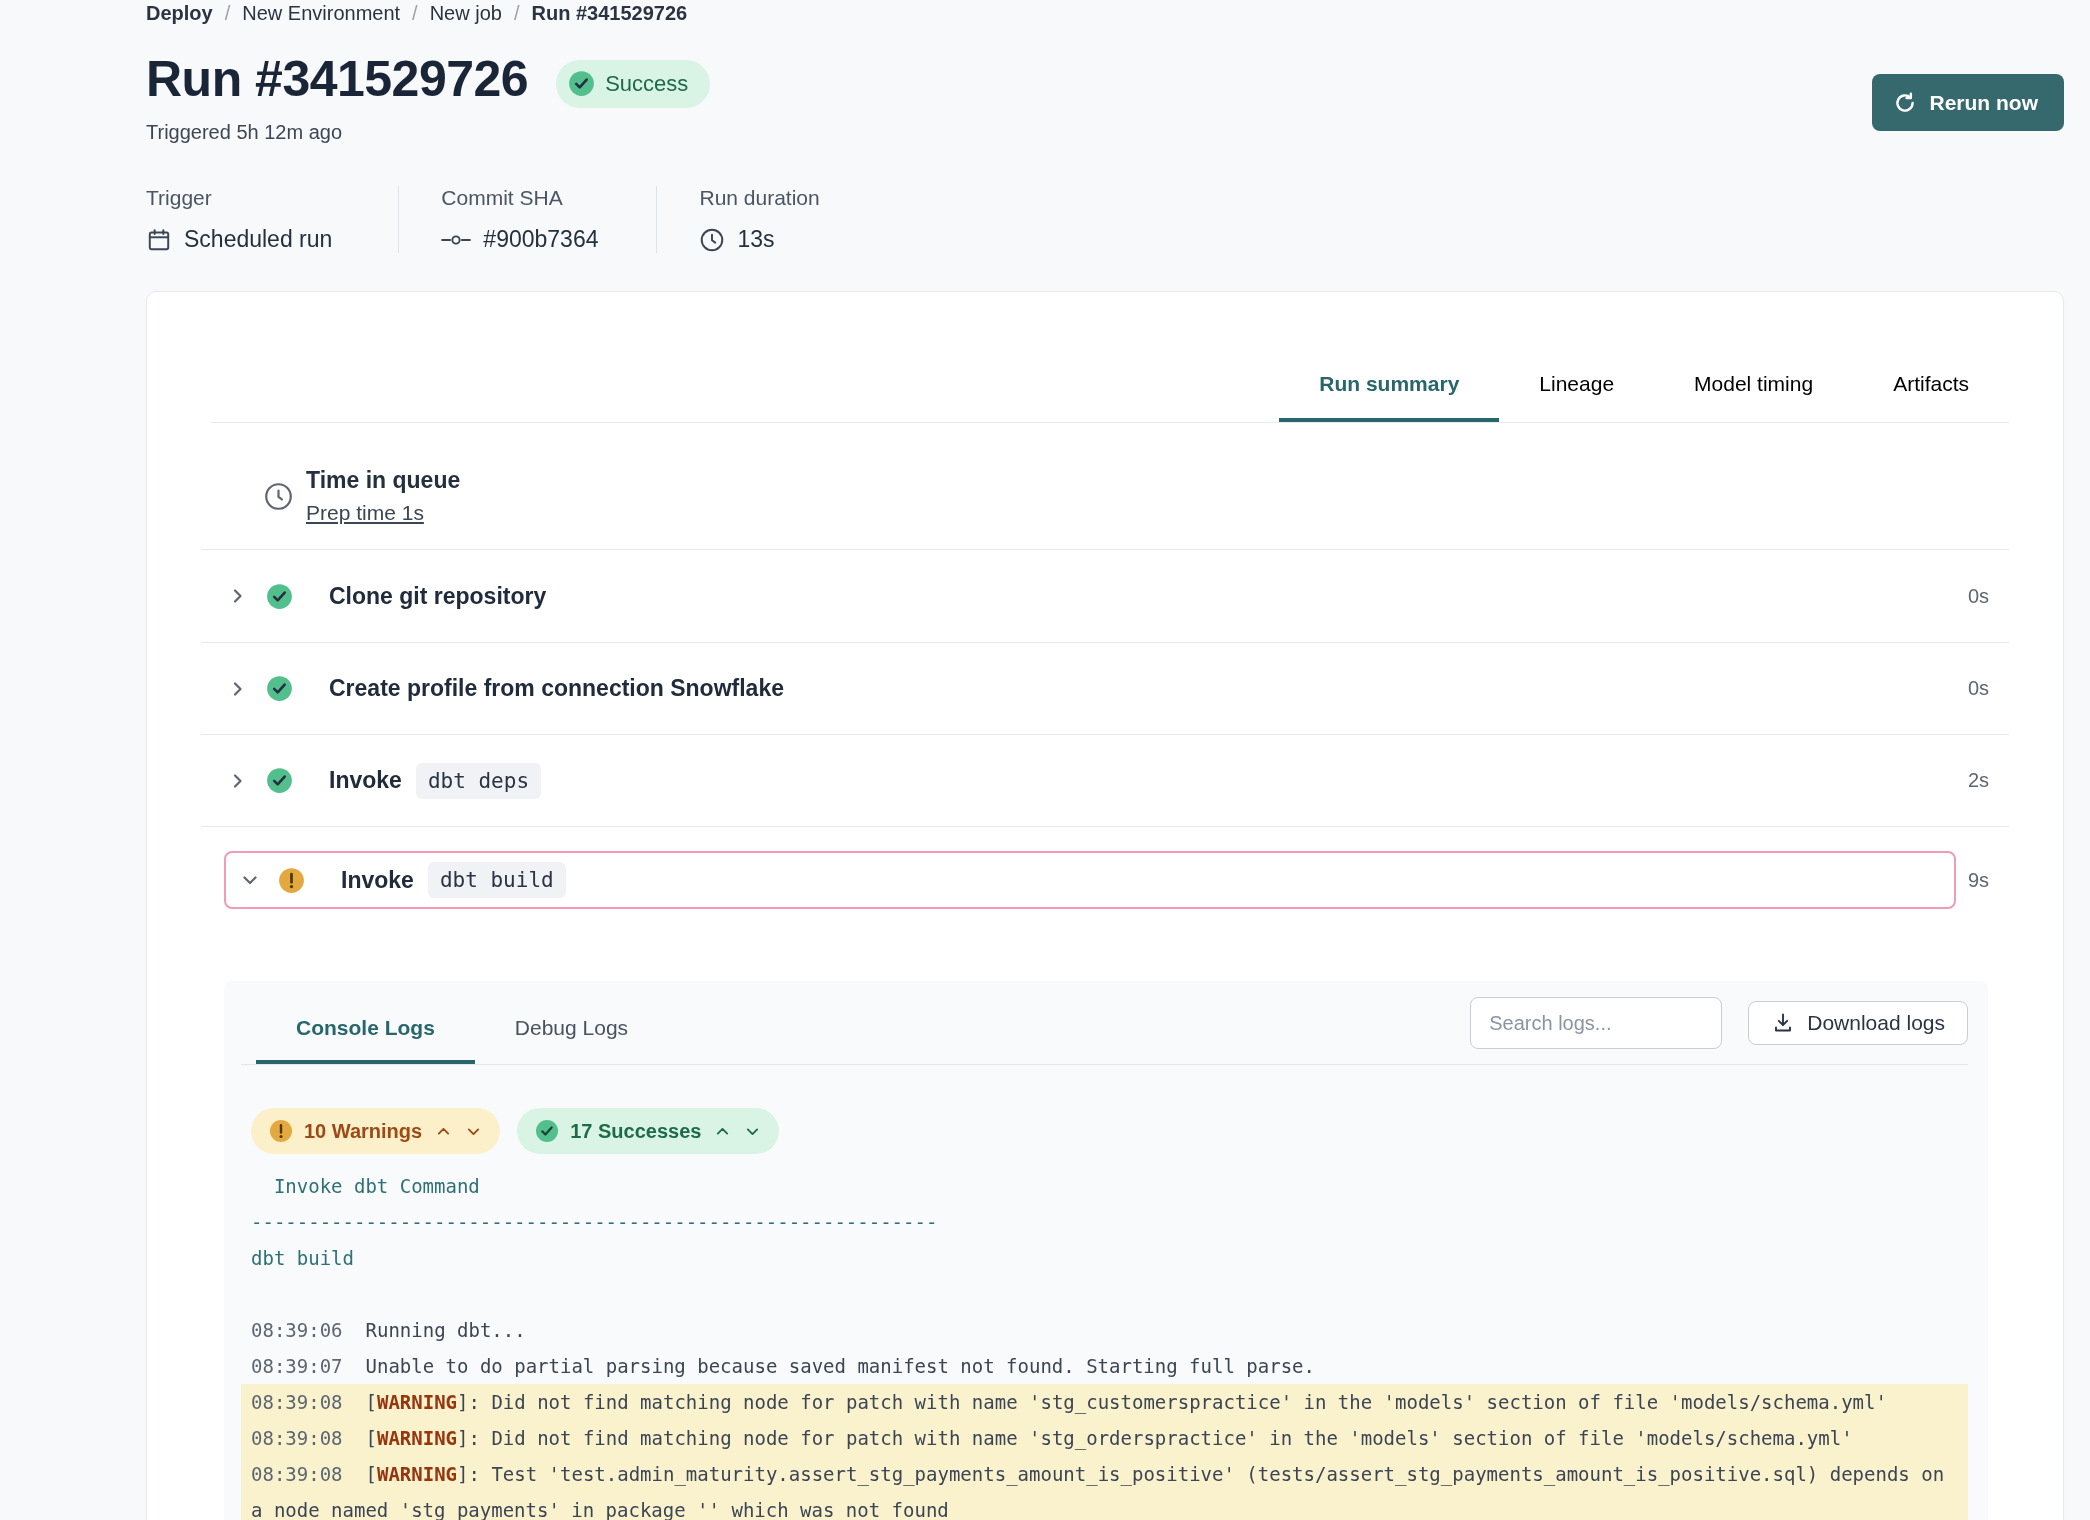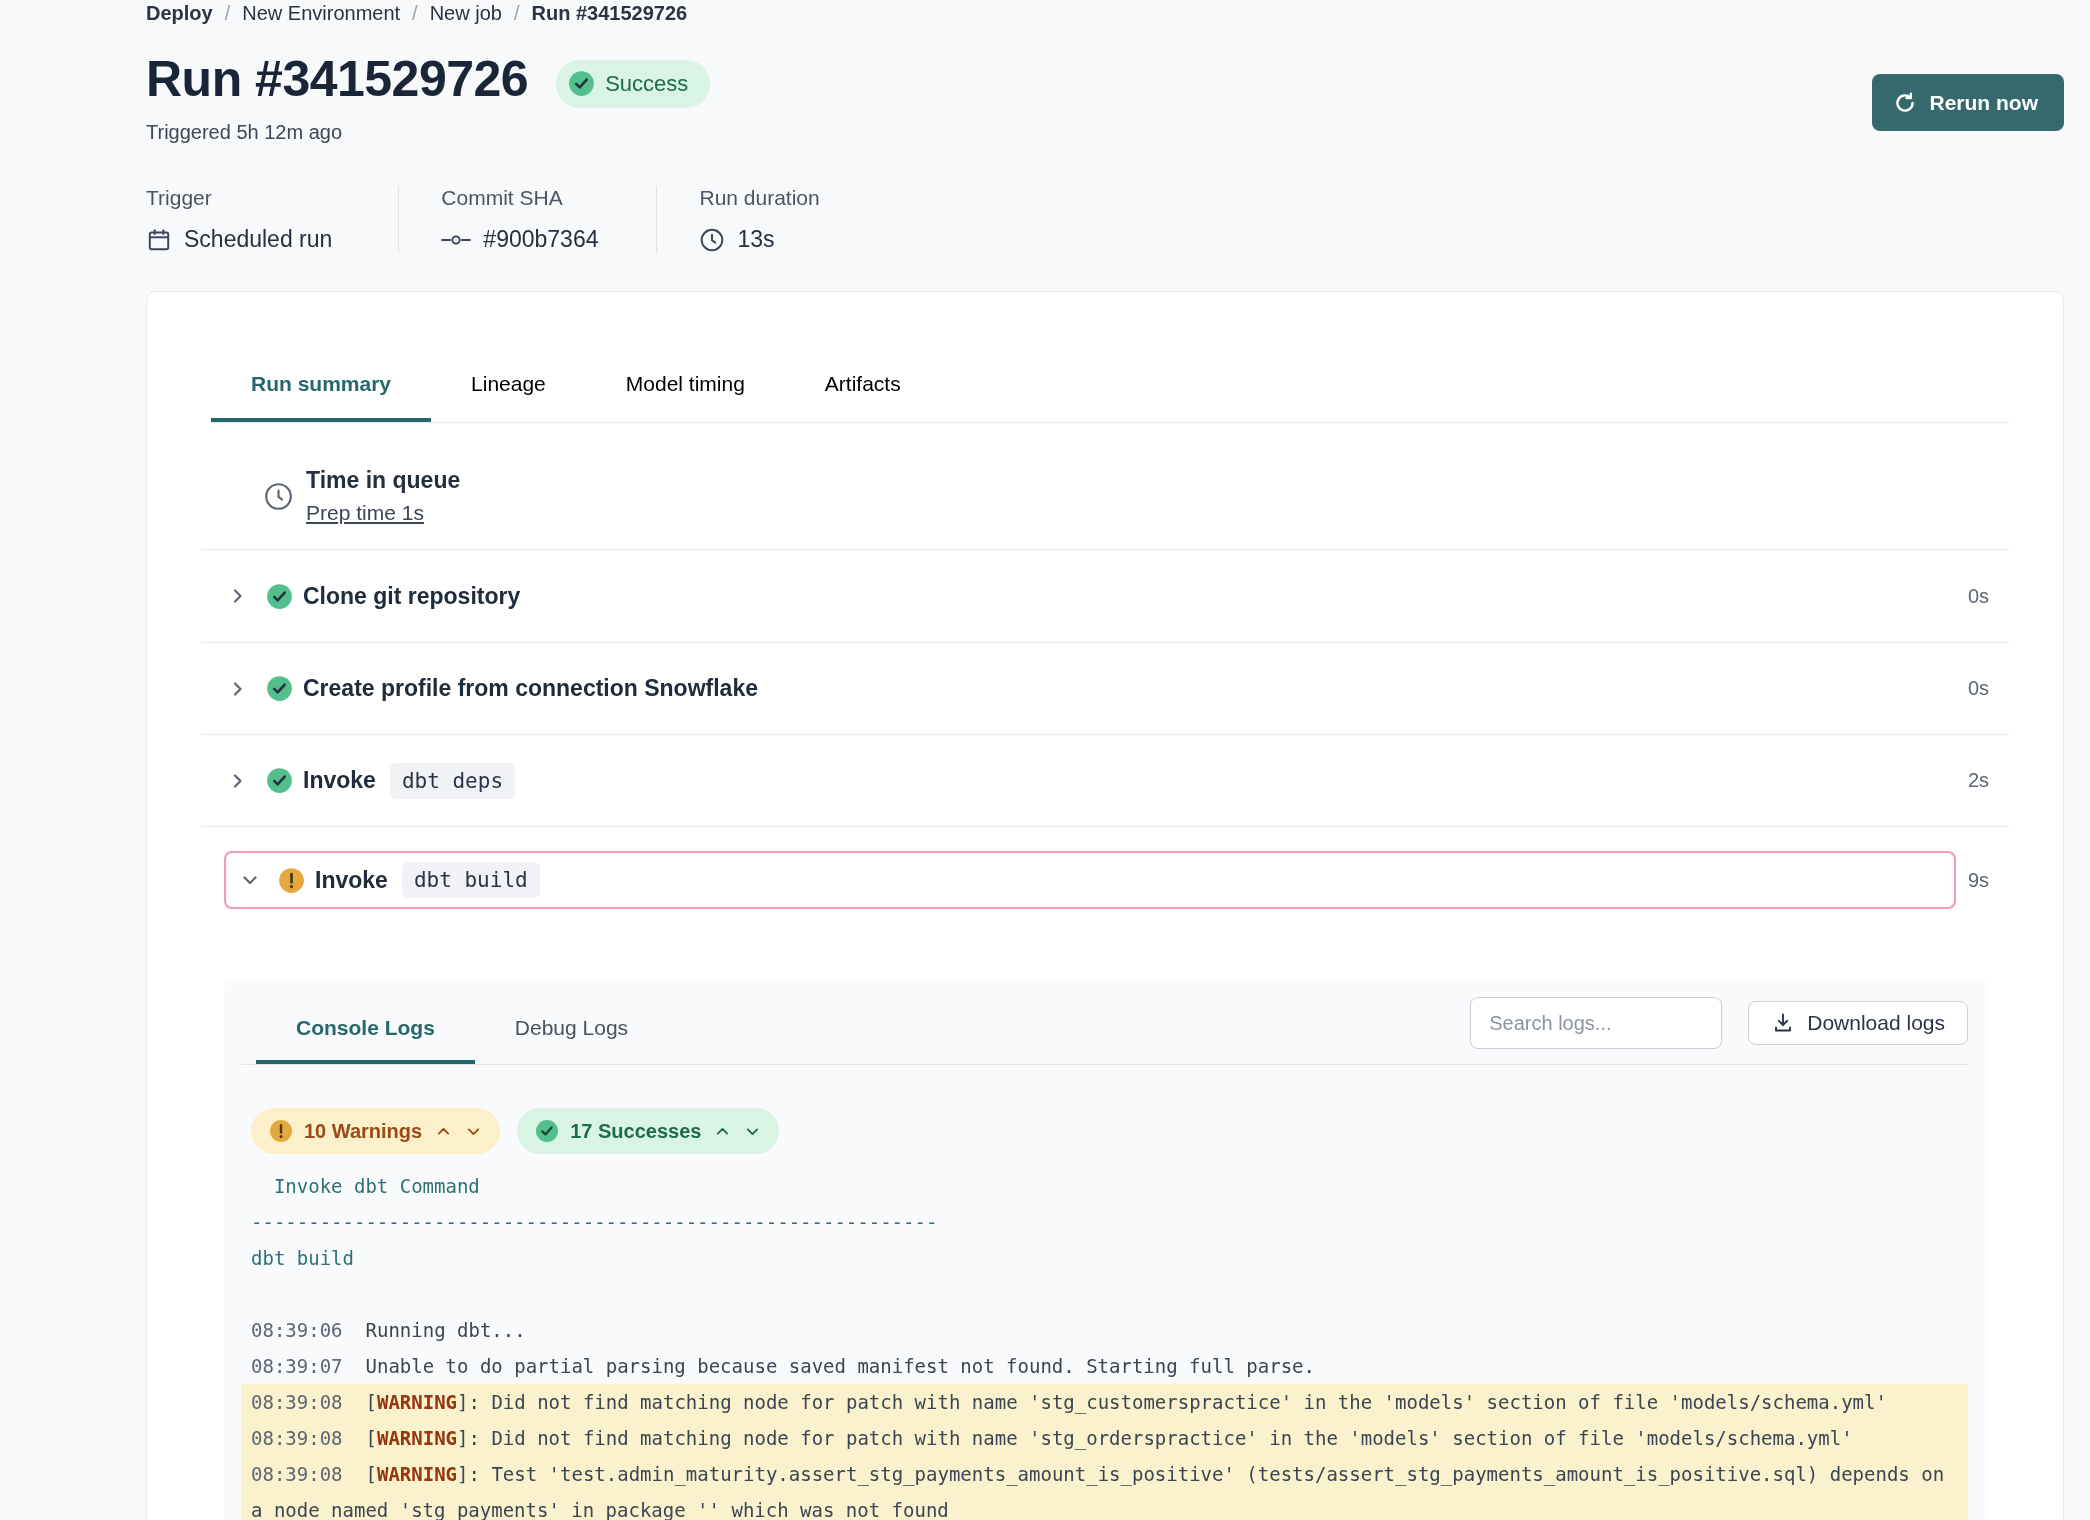--- a/index.html
+++ b/index.html
@@ -45,35 +45,35 @@
   .meta-col + .meta-col{padding-left:42px;border-left:0;}
   .m1{border-right:1px solid #dfe3e8;padding-right:66px;}
   .m2{border-right:1px solid #dfe3e8;padding-right:58px;}
   .meta-label{font-size:21px;color:var(--slate);}
   .meta-value{display:flex;align-items:center;gap:12px;margin-top:16px;font-size:23px;font-weight:500;color:#25303f;}
 
   
   .card{margin-top:38px;background:#fff;border:1px solid var(--border);border-radius:10px;
     box-shadow:0 1px 2px rgba(20,30,40,.04);padding:0 54px 40px 54px;min-height:1200px;}
 
-  .tabs{display:flex;margin-left:10px;padding-top:80px;border-bottom:1px solid var(--border);}
+  .tabs{display:flex;margin-left:10px;padding-top:80px;border-bottom:1px solid var(--border);justify-content:flex-end;}
   .tab{padding:0 40px 22px 40px;font-size:21px;color:#000000;border-bottom:4px solid transparent;cursor:pointer;}
   .tab.active{color:var(--accent);font-weight:700;border-bottom-color:var(--accent);}
 
   
   .queue{display:flex;align-items:center;gap:12px;padding:44px 0 24px 62px;border-bottom:1px solid var(--border);}
   .queue-title{font-size:23px;font-weight:700;color:#25303f;}
   .queue-link{display:inline-block;margin-top:7px;font-size:21px;color:#3b4554;text-decoration:underline;cursor:pointer;}
 
   
   .step{display:flex;align-items:center;height:92px;padding-left:27px;cursor:pointer;}
   .step + .step{border-top:1px solid var(--border);}
   .chev{flex:0 0 auto;display:inline-flex;}
   .step-status{margin-left:18px;display:inline-flex;}
-  .step-title{margin-left:10px;font-size:23px;font-weight:700;color:#202c3c;}
+  .step-title{margin-left:36px;font-size:23px;font-weight:700;color:#202c3c;}
   .code-chip{margin-left:14px;font-family:"DejaVu Sans Mono", monospace;font-size:21px;color:#2b3444;
     background:var(--chip-bg);padding:6px 12px;border-radius:6px;text-align:right;}
   .duration{margin-left:auto;padding-right:20px;font-size:20px;color:var(--muted);}
 
   .step-expanded{border-top:1px solid var(--border);display:flex;align-items:center;padding:24px 0 36px 0;}
   .build-box{flex:1;display:flex;align-items:center;height:58px;margin:0 12px 0 23px;
     border:2px solid var(--pink);border-radius:8px;padding-left:14px;background:#fff;cursor:pointer;}
 
   
   .logs-panel{margin:36px 21px 0 23px;background:var(--panel-bg);border-radius:8px;padding:16px 20px 0 17px;}

